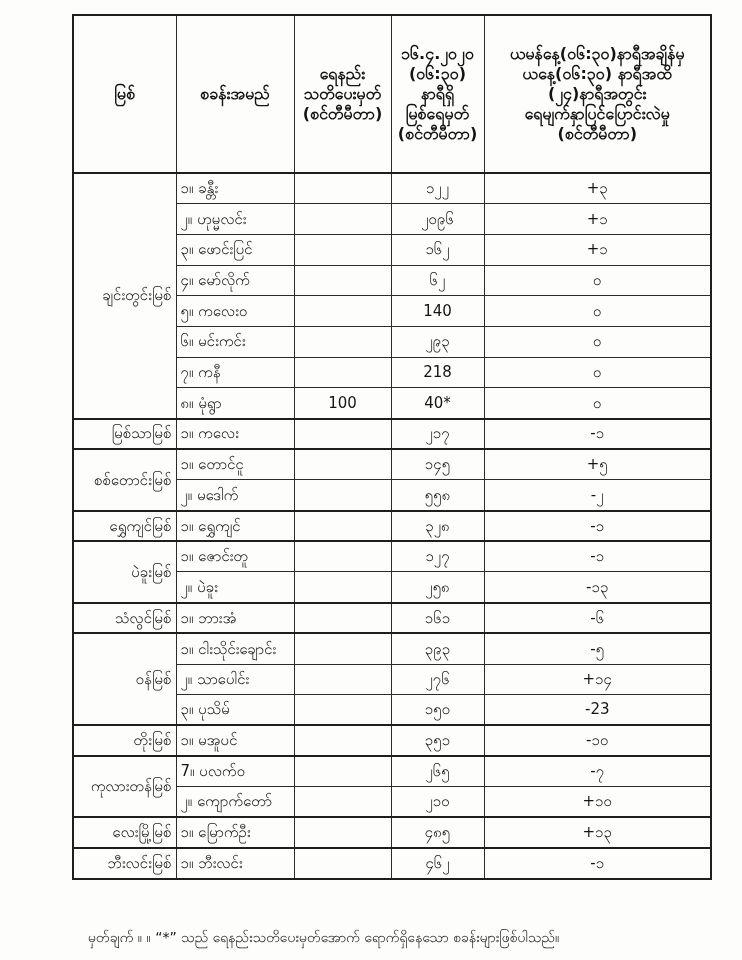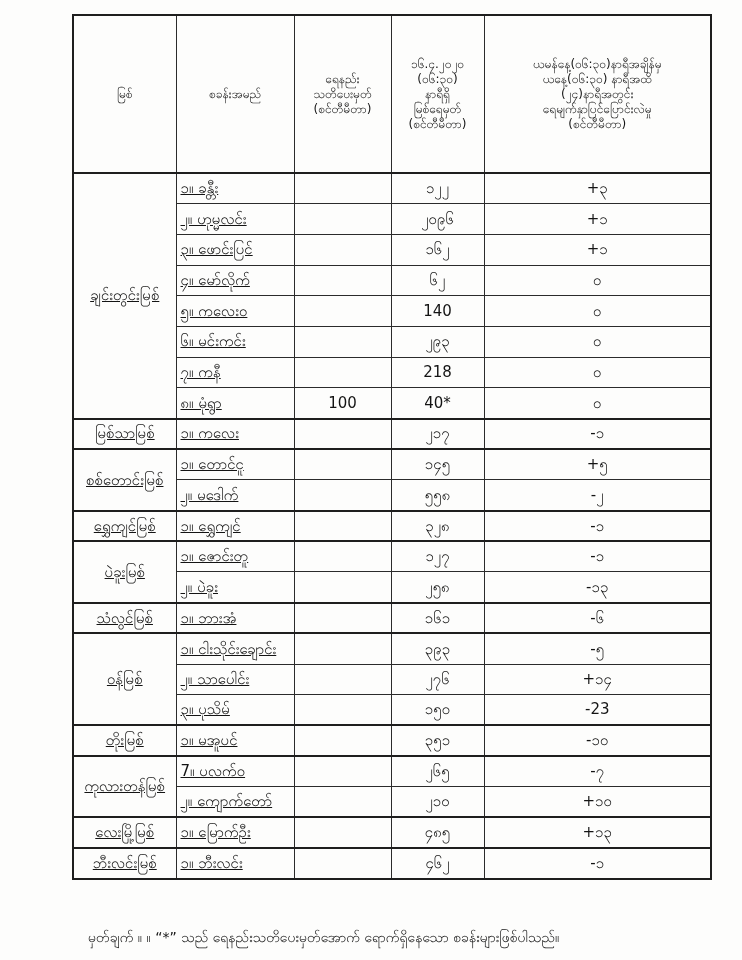--- a/index.html
+++ b/index.html
@@ -22,32 +22,32 @@
     background:#fdfdfc;
   }
   table.wl td,table.wl th{
     border:1px solid #2b2b2b;
     padding:1px 4px;
     font-size:15px;
     line-height:1.25;
     overflow:hidden;
   }
   table.wl th{
-    font-weight:normal;
+    font-weight:bold;
     text-align:center;vertical-align:middle;
     white-space:pre-line;
-    font-size:12px;
+    font-size:16px;
     height:154px;
   }
   table.wl tr.srow{height:30.7px;}
   td.river{
-    text-align:center;vertical-align:middle;
-    padding-left:4px;font-size:15px;text-decoration:underline;
-  }
-  td.station{text-align:left;padding-left:7px;vertical-align:middle;text-decoration:underline;}
+    text-align:right;vertical-align:middle;
+    padding-left:4px;font-size:15px;
+  }
+  td.station{text-align:left;padding-left:7px;vertical-align:middle;}
   td.num{text-align:center;vertical-align:middle;}
   tr.gstart td{border-top:2px solid #1e1e1e;}
   table.wl{border:2px solid #1e1e1e;}
   table.wl tr:first-child th{border-bottom:1.5px solid #1e1e1e;}
   .footer{
     position:absolute;left:88px;top:928px;width:630px;
     font-size:14px;color:#161616;
     white-space:nowrap;
   }
 </style>

